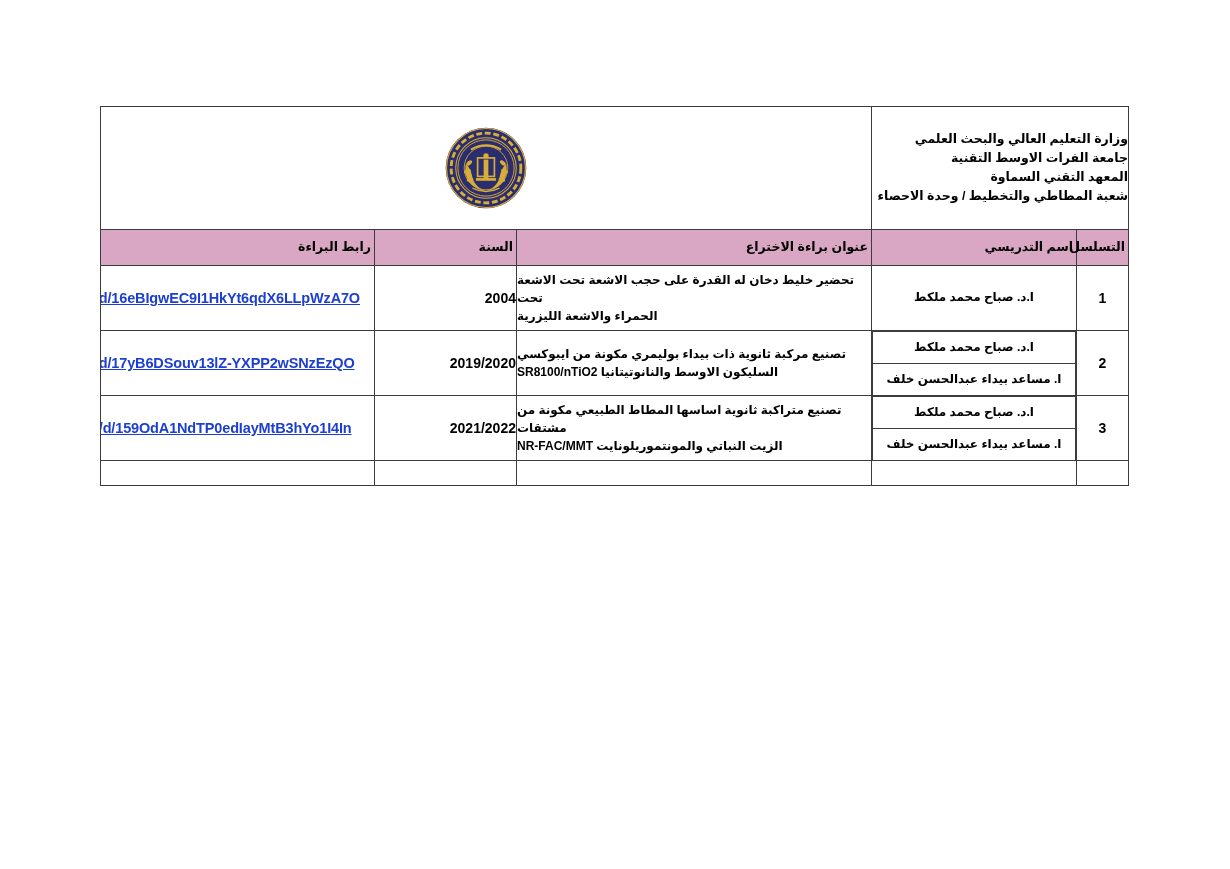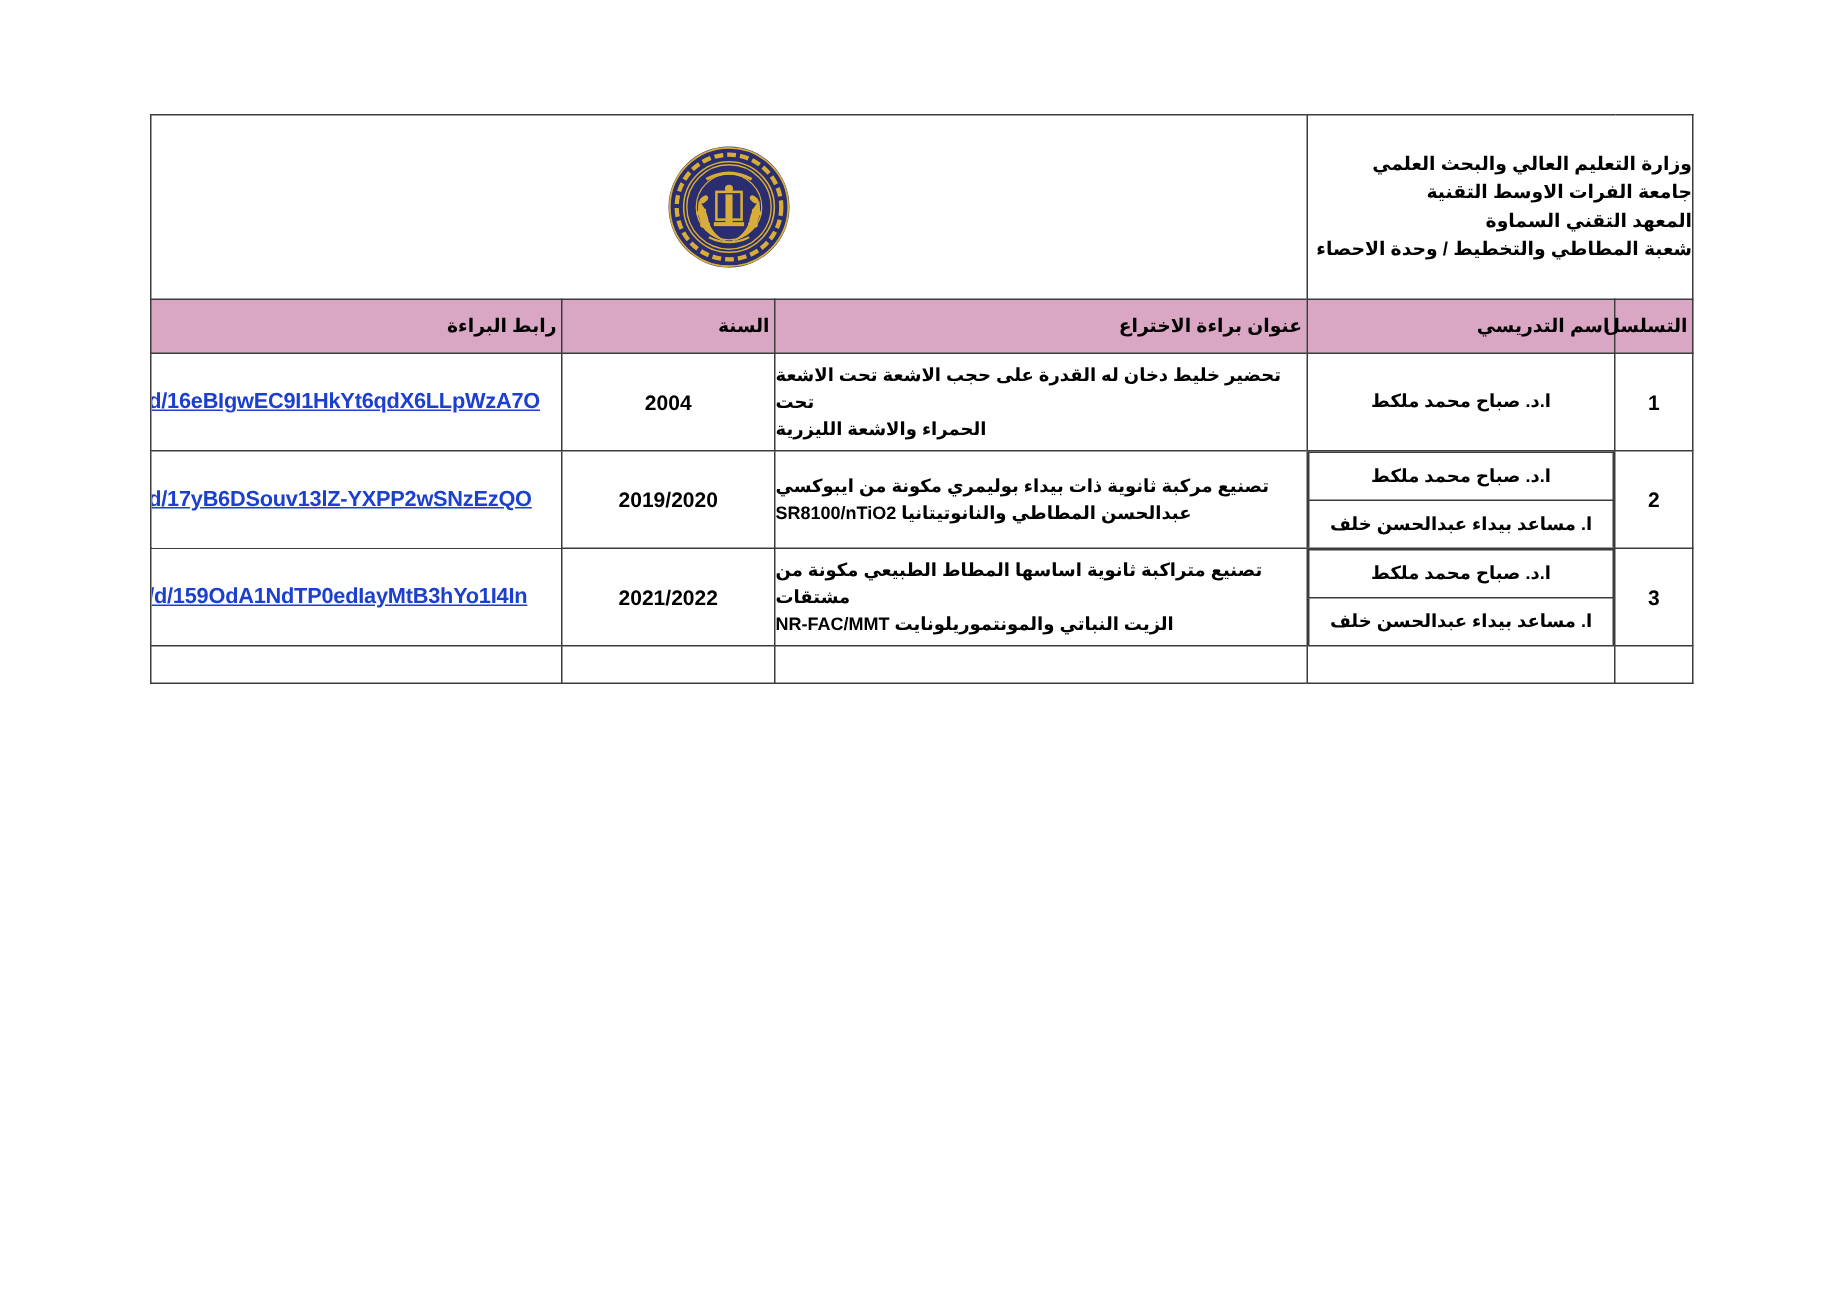--- a/index.html
+++ b/index.html
@@ -22,20 +22,21 @@
     left: 101px;
     top: 76px;
     width: 1028px;
   }
 
   table.patents {
     border-collapse: collapse;
     table-layout: fixed;
     width: 1028px;
     direction: rtl;
+    margin-top: 30px;
   }
 
   table.patents td {
     border: 1px solid #3c3c3c;
     padding: 0;
     vertical-align: middle;
     background: #ffffff;
   }
 
   
@@ -124,21 +125,21 @@
   .cell-title {
     text-align: left;
     font-size: 12px;
     font-weight: bold;
     line-height: 1.5;
     padding: 5px 7px;
     direction: rtl;
   }
 
   .cell-year {
-    text-align: center;
+    text-align: right;
     font-size: 14px;
     font-weight: bold;
   }
 
   .cell-link {
     padding: 0;
     overflow: hidden;
     position: relative;
     height: 64px;
   }
@@ -256,21 +257,21 @@
                   <td>ا.د. صباح محمد ملكط</td>
                 </tr>
               <tr>
                   <td>ا. مساعد بيداء عبدالحسن خلف</td>
                 </tr>
             </tbody>
           </table>
         </td>
         <td class="cell-title">
           <div>تصنيع مركبة ثانوية ذات بيداء بوليمري مكونة من ايبوكسي</div>
-          <div>عبدالحسن المطاطي والنانوتيتانيا SR8100/nTiO2</div>
+          <div>السليكون الاوسط والنانوتيتانيا SR8100/nTiO2</div>
         </td>
         <td class="cell-year">2019/2020</td>
         <td class="cell-link">
           <div class="link-clip">
             <a href="#">e/d/17yB6DSouv13lZ-YXPP2wSNzEzQO</a>
           </div>
         </td>
       </tr>
 
       <tr class="row-3">

